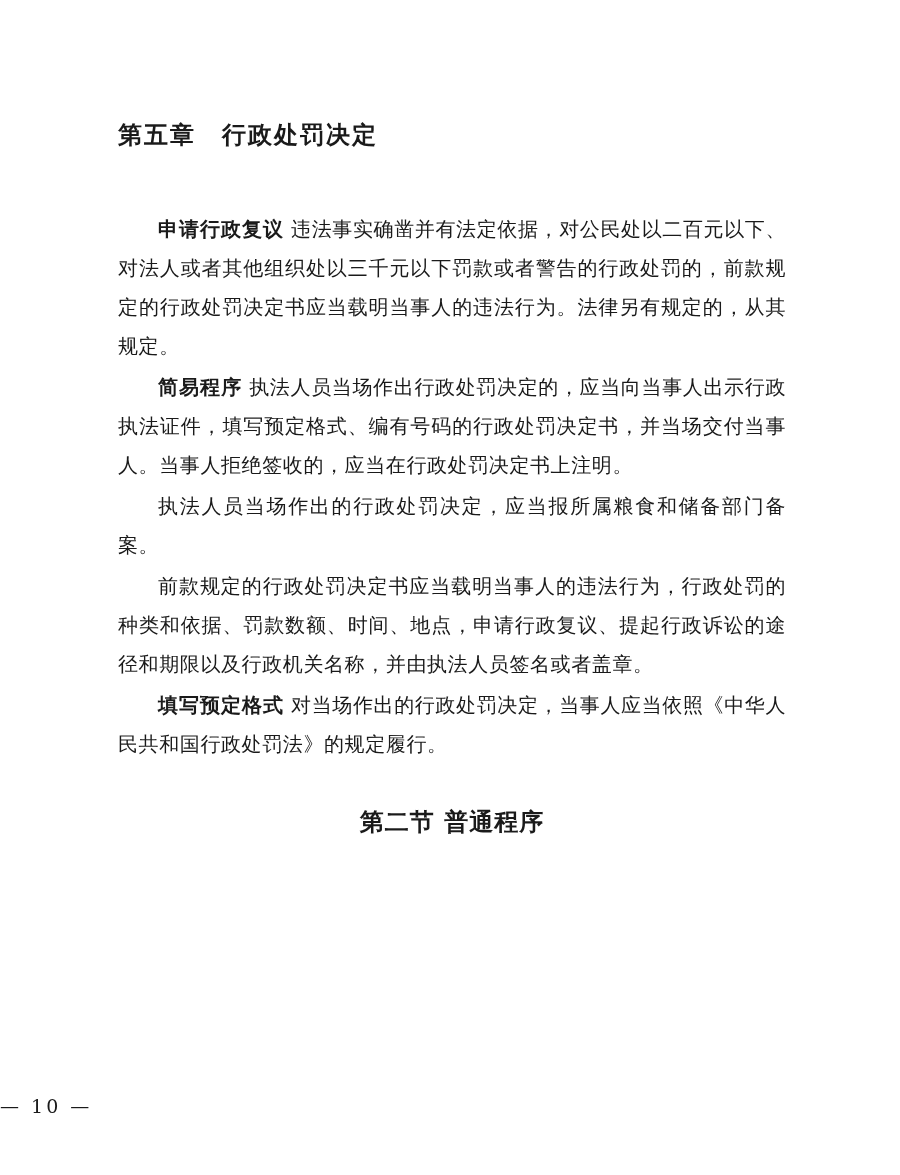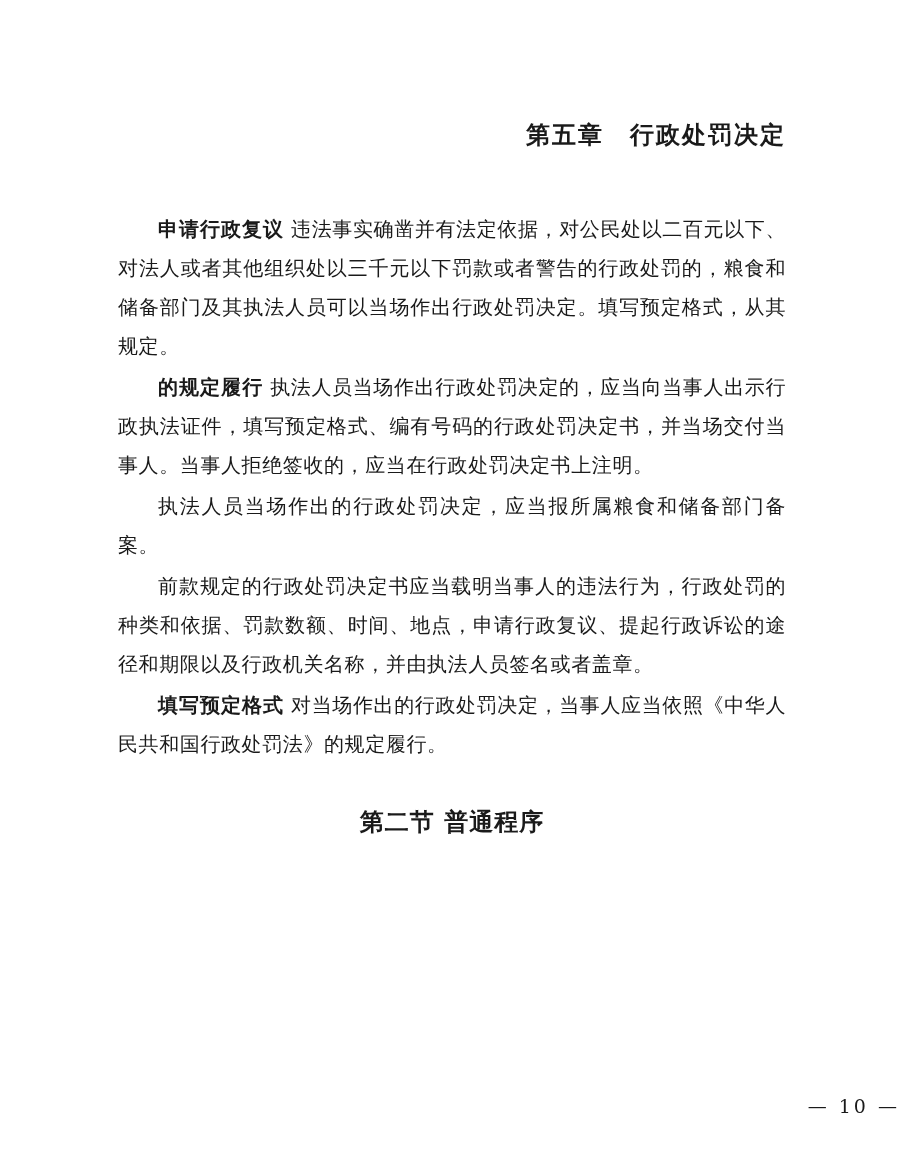--- a/index.html
+++ b/index.html
@@ -23,21 +23,21 @@
     box-sizing: border-box;
     padding: 0;
   }
   .content {
     position: absolute;
     left: 118px;
     top: 118px;
     width: 668px;
   }
   .chapter-title {
-    text-align: right;
+    text-align: left;
     font-size: 24px;
     font-weight: 700;
     letter-spacing: 2px;
     margin: 0 0 58px 0;
     line-height: 1.4;
     font-family: "DejaVu Serif", "Liberation Serif", serif;
   }
   .section-title {
     text-align: center;
     font-size: 20px;
@@ -65,38 +65,38 @@
   }
   p.body-text .art-no {
     font-weight: 700;
     letter-spacing: 1px;
   }
   .page-number {
     position: absolute;
     left: 0;
     right: 0;
     top: 1095px;
-    text-align: right;
+    text-align: left;
     font-size: 19px;
     letter-spacing: 3px;
     font-family: "DejaVu Serif", "Liberation Serif", serif;
   }
 </style>
 </head>
 <body>
 
 <div class="page">
   <div class="content">
 
     <h1 class="chapter-title">第五章　行政处罚决定</h1>
 
 
-    <p class="body-text"><span class="art-no">申请行政复议</span> <span>违法事实确凿并有法定依据，对公民处以二百元以下、对法人或者其他组织处以三千元以下罚款或者警告的行政处罚的，粮食和储备部门及其执法人员可以当场作出行政处罚决定。填写预定格式，从其规定。</span></p>
+    <p class="body-text"><span class="art-no">申请行政复议</span> <span>违法事实确凿并有法定依据，对公民处以二百元以下、对法人或者其他组织处以三千元以下罚款或者警告的行政处罚的，前款规定的行政处罚决定书应当载明当事人的违法行为。法律另有规定的，从其规定。</span></p>
 
-    <p class="body-text"><span class="art-no">的规定履行</span> <span>执法人员当场作出行政处罚决定的，应当向当事人出示行政执法证件，填写预定格式、编有号码的行政处罚决定书，并当场交付当事人。当事人拒绝签收的，应当在行政处罚决定书上注明。</span></p>
+    <p class="body-text"><span class="art-no">简易程序</span> <span>执法人员当场作出行政处罚决定的，应当向当事人出示行政执法证件，填写预定格式、编有号码的行政处罚决定书，并当场交付当事人。当事人拒绝签收的，应当在行政处罚决定书上注明。</span></p>
 
     <p class="body-text"><span>执法人员当场作出的行政处罚决定，应当报所属粮食和储备部门备案。</span></p>
 
     <p class="body-text"><span>前款规定的行政处罚决定书应当载明当事人的违法行为，行政处罚的种类和依据、罚款数额、时间、地点，申请行政复议、提起行政诉讼的途径和期限以及行政机关名称，并由执法人员签名或者盖章。</span></p>
 
     <p class="body-text"><span class="art-no">填写预定格式</span> <span>对当场作出的行政处罚决定，当事人应当依照《中华人民共和国行政处罚法》的规定履行。</span></p>
 
     <h2 class="section-title-bottom">第二节 普通程序</h2>
   </div>
 

